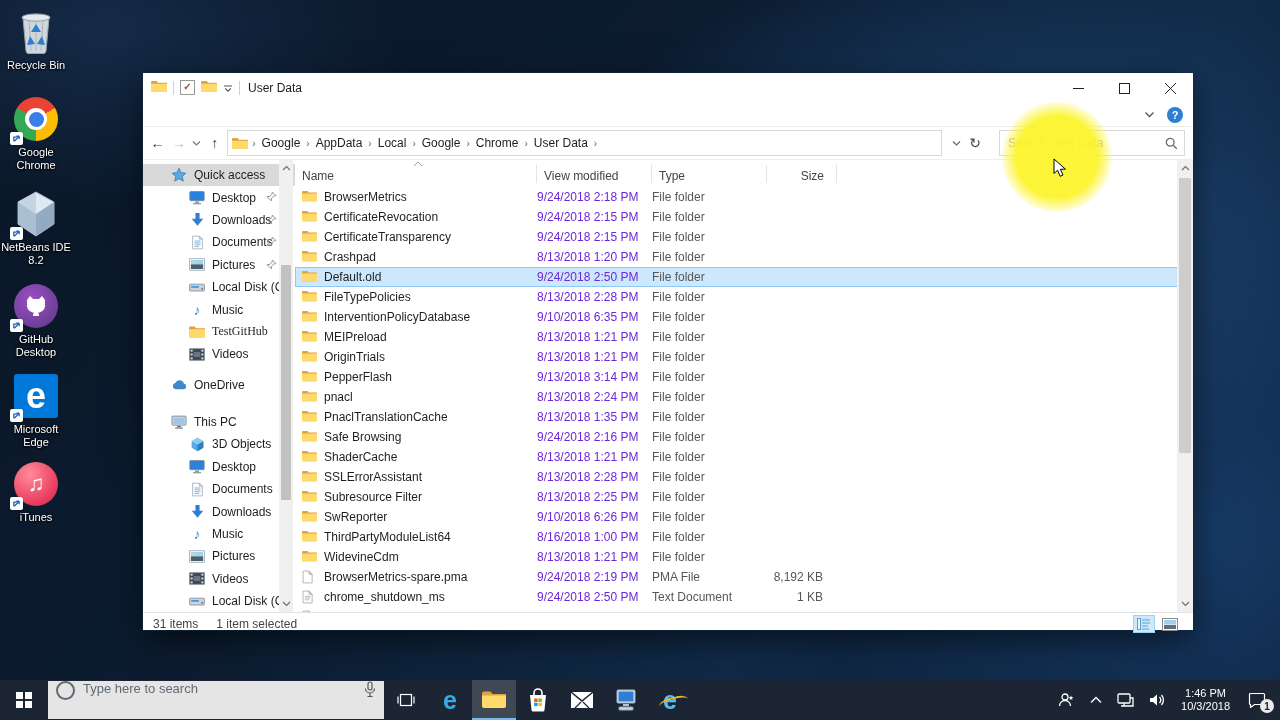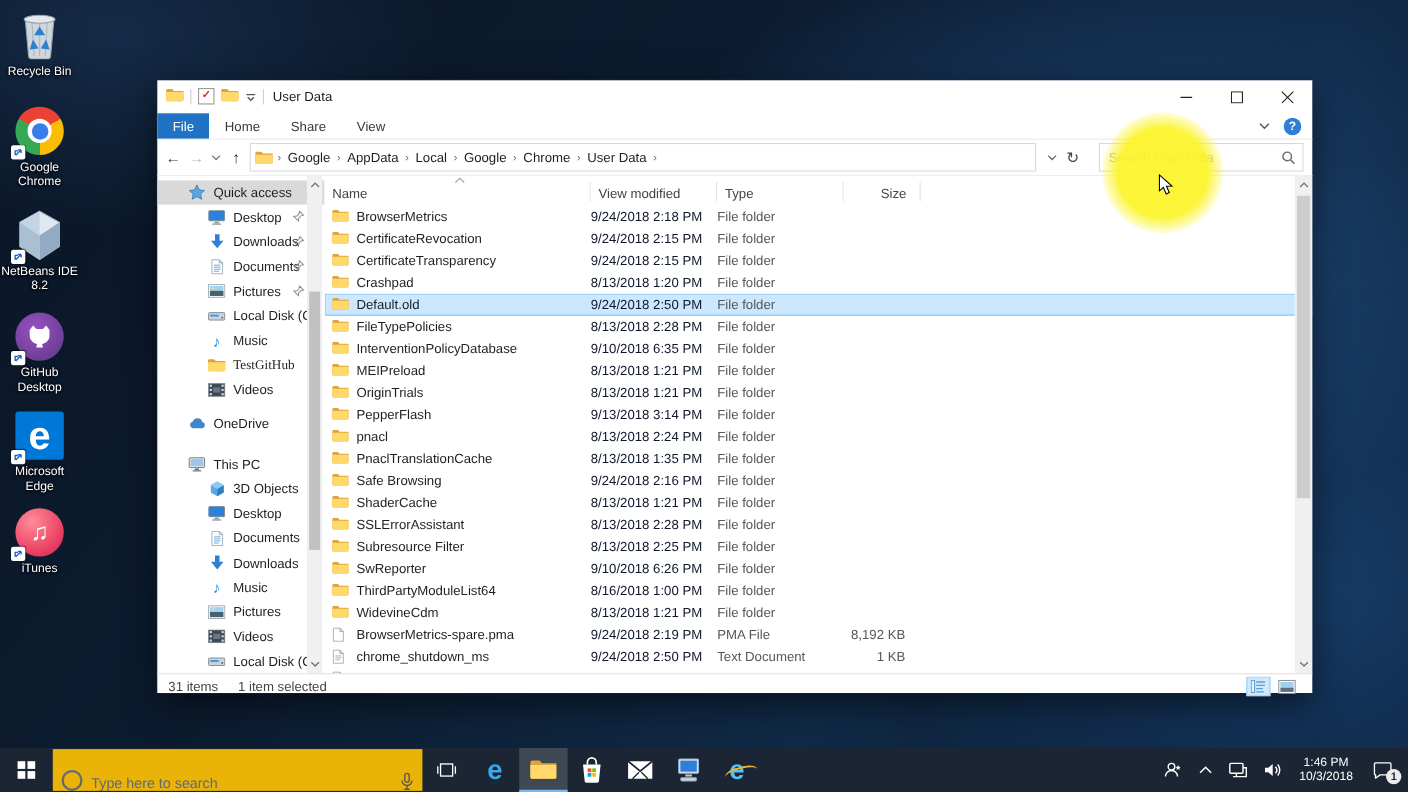--- a/index.html
+++ b/index.html
@@ -72,42 +72,42 @@
   #file-area{position:relative;flex:1;overflow:hidden;}
   #cols{display:flex;height:27px;align-items:center;color:#444;position:relative;}
   .col{height:18px;display:flex;align-items:flex-end;border-right:1px solid #e4e4e4;padding-left:7px;box-sizing:border-box;}
   .col.size{justify-content:flex-end;padding-right:12px;}
   #sort-caret{position:absolute;left:118px;top:1px;color:#8a8a8a;}
   #rows{height:425px;overflow:hidden;}
   .row{display:flex;height:20px;align-items:center;}
   .row.sel{background:#cce8ff;box-shadow:inset 0 0 0 1px #90c8f6;}
   .c-name{width:242px;box-sizing:border-box;display:flex;align-items:center;padding-left:7px;white-space:nowrap;overflow:hidden;}
   .c-name .fic{width:15px;height:14px;margin-right:7px;flex:none;}
-  .c-date{width:115px;color:#0f172a;}
+  .c-date{width:115px;color:#6d28d9;}
   .c-type{width:115px;color:#575757;}
   .c-size{width:70px;text-align:right;padding-right:14px;color:#575757;box-sizing:border-box;}
   #list-scroll{position:absolute;right:0;top:0;width:16px;height:452px;background:#f0f0f0;}
   .scroll-arrow{position:absolute;left:0;width:100%;height:16px;display:flex;align-items:center;justify-content:center;}
   .thumb{position:absolute;left:2px;right:2px;background:#cdcdcd;border-radius:1px;}
   
   #statusbar{height:22px;border-top:1px solid #e3e3e3;display:flex;align-items:center;padding:0 10px;font-size:12px;color:#444;}
   #status-right{margin-left:auto;display:flex;gap:4px;align-items:center;padding-right:2px;}
   .viewbtn{width:22px;height:18px;display:flex;align-items:center;justify-content:center;}
   .viewbtn.sel{background:#cfe8fb;box-shadow:inset 0 0 0 1px #9ed0f2;}
   
   #click-glow{position:absolute;left:1002px;top:102px;width:110px;height:110px;border-radius:50%;
     background:radial-gradient(circle,rgba(252,244,45,.95) 0 52%,rgba(252,244,45,0) 74%);pointer-events:none;}
   #cursor{position:absolute;left:1053px;top:158px;pointer-events:none;}
   
   #taskbar{position:absolute;left:0;bottom:0;width:1280px;height:40px;background:#1b2533;
     display:flex;align-items:stretch;color:#fff;}
   #start{width:48px;display:flex;align-items:center;justify-content:center;}
   .winlogo{display:grid;grid-template-columns:7px 7px;grid-template-rows:7px 7px;gap:1.5px;}
   .winlogo div{background:#fff;}
-  #tb-search{width:320px;background:#eab308;display:flex;align-items:flex-end;margin:1px 0;padding:0 8px;}
+  #tb-search{width:320px;background:#e5e5e5;display:flex;align-items:flex-start;margin:1px 0;padding:0 8px;}
   .cortana-ring{width:15px;height:15px;border:2px solid #5f6a73;border-radius:50%;flex:none;}
   #tb-search input{flex:1;border:0;outline:0;font-size:13px;color:#555;padding:0 8px;
     font-family:"Liberation Sans",sans-serif;background:transparent;}
   #tb-search input::placeholder{color:#5f6a73;}
   .tb-btn{width:44px;display:flex;align-items:center;justify-content:center;}
   .tb-btn.active{background:rgba(255,255,255,.16);box-shadow:inset 0 -2px 0 #79b9ec;}
   .e-letter{font-size:25px;font-weight:bold;color:#38a9e8;line-height:1;}
   .ie-wrap{position:relative;}
   .ie-wrap .e-letter{color:#55c0f0;}
   .ie-wrap::after{content:"";position:absolute;left:-4px;top:9px;width:30px;height:10px;
@@ -230,26 +230,20 @@
           </div>
         <div class="winbtn">
             <svg width="11" height="11" viewBox="0 0 11 11">
               <path d="M0 0l11 11M11 0L0 11" stroke="#222" stroke-width="1"></path>
             </svg>
           </div>
       </div>
     </div>
 
     <div id="ribbon">
-      <div id="ribbon-tabs-holder" style="display:flex;">
-          <div class="rtab active">File</div>
-          <div class="rtab">Home</div>
-          <div class="rtab">Share</div>
-          <div class="rtab">View</div>
-        </div>
       <div id="ribbon-right">
         <svg width="11" height="8" viewBox="0 0 11 8">
             <path d="M1.5 1.5l4 4 4-4" stroke="#555" stroke-width="1.3" fill="none"></path>
           </svg>
         <span class="help-dot">?</span>
       </div>
     </div>
 
     <div id="addr-row">
       <span class="nav-a">←</span>

